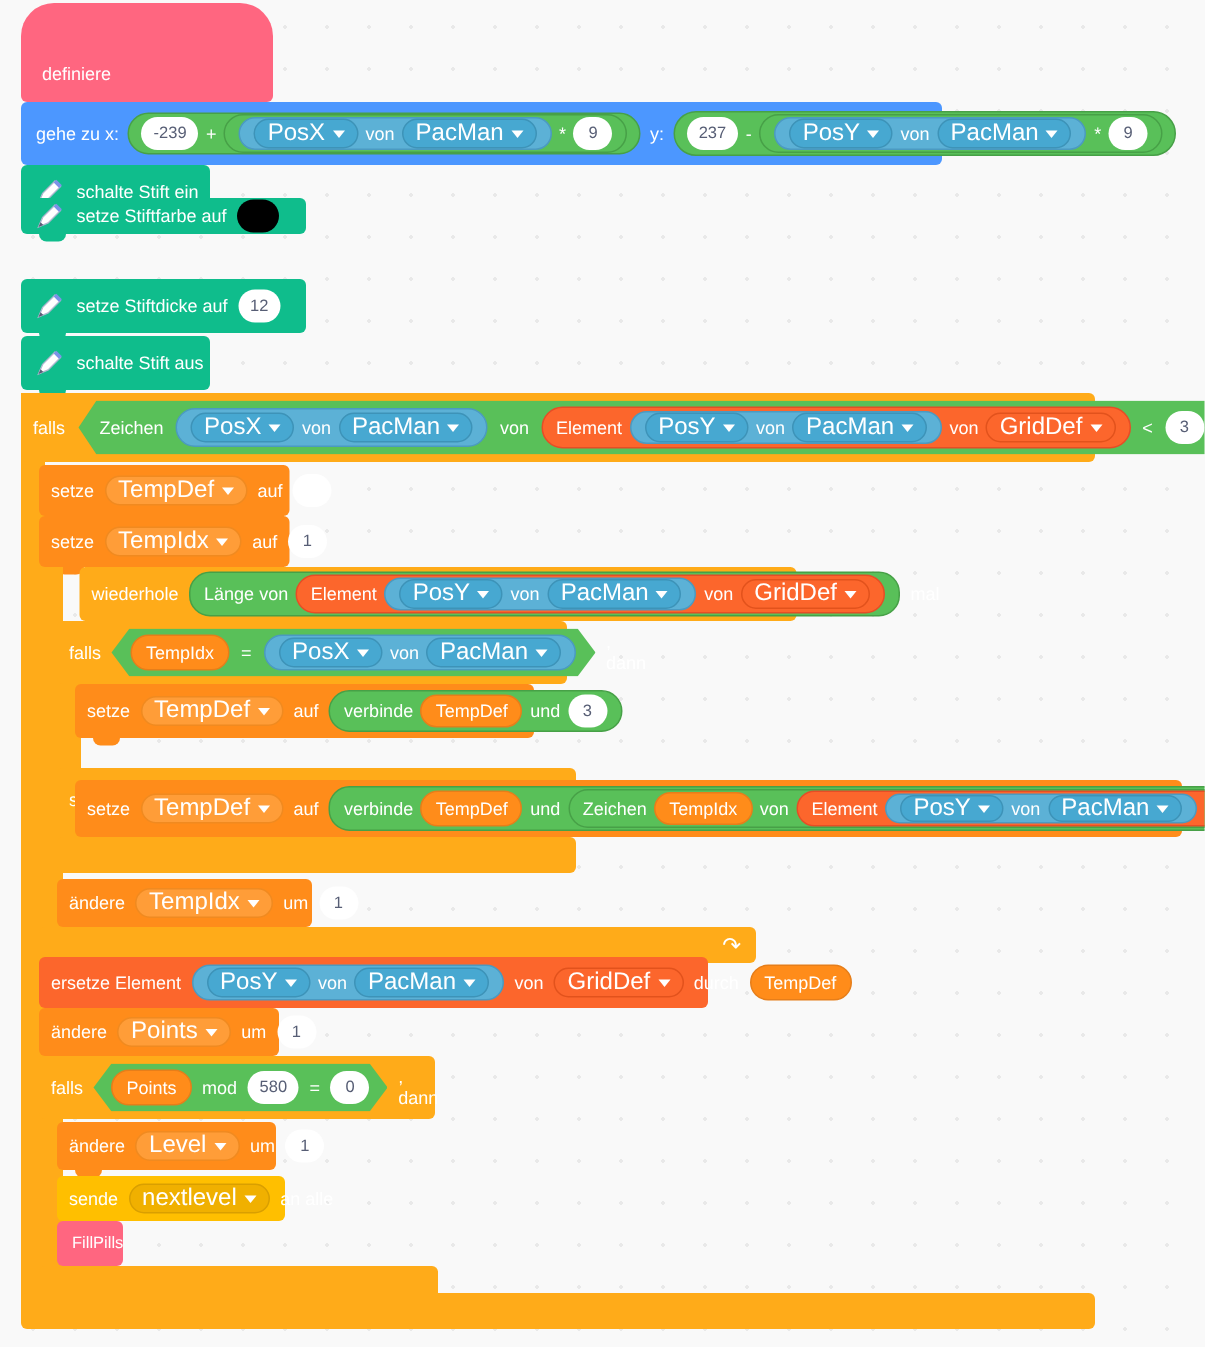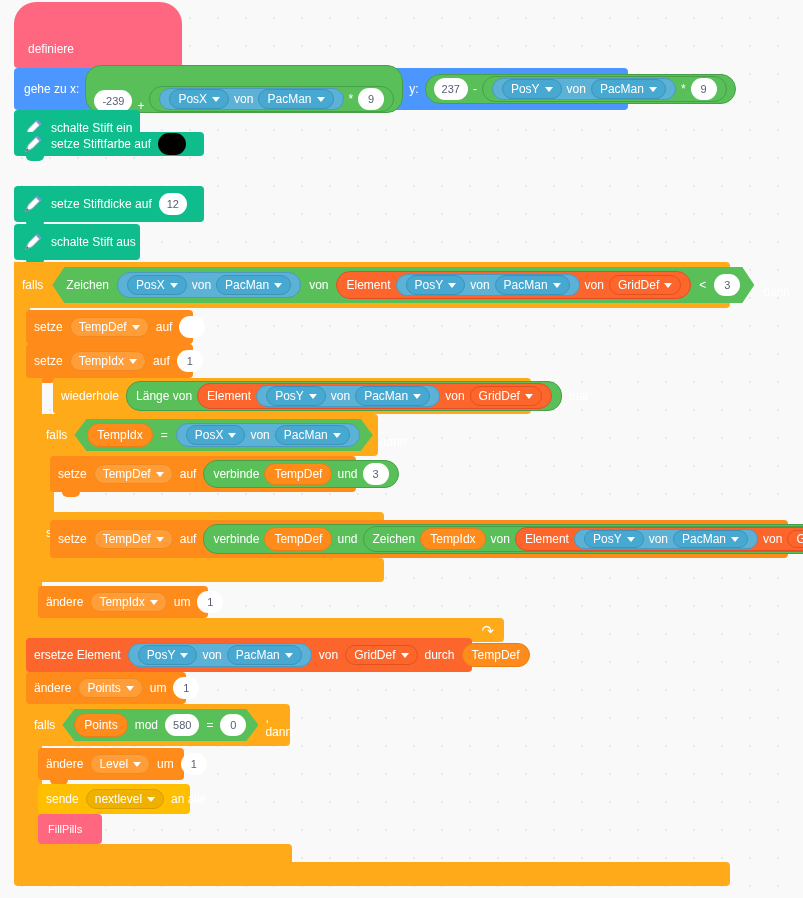--- a/index.html
+++ b/index.html
@@ -81,21 +81,21 @@
   .rep.sens  { background: #5cb1d6; border: 1px solid #4b9ac1; }
 
   
   .dd {
     display: inline-flex;
     align-items: center;
     gap: 5px;
     border-radius: 12px;
     padding: 0 8px;
     height: 20px;
-    font-size: 12px;
+    font-size: 16px;
     color: #fff;
     box-sizing: border-box;
   }
   .dd.d-sens   { background: #47a8d1; border: 1px solid #3d93b8; }
   .dd.d-varlt  { background: #ff9d38; border: 1px solid #f08a20; }
   .dd.d-list   { background: #fc662c; border: 1px solid #e2521c; }
   .dd.d-events { background: #f0b000; border: 1px solid #d99f00; }
   .caret {
     width: 0; height: 0;
     border-left: 4px solid transparent;
@@ -205,21 +205,21 @@
 <body>
 
 <div id="canvas">
 
   <div class="hat" style="left:14px; top:2px; width:168px; height:66px;">
     <span class="lbl">definiere</span>
   </div>
 
   <div class="blk c-motion notch-bot" style="left:14px; top:68px; width:614px; height:42px; padding:0 10px; gap:6px;">
     <span class="lbl">gehe zu x:</span>
-    <span class="rep op" style="height:48px;border-radius:16px;padding:0 8px;align-items:flex-end;">
+    <span class="rep op" style="height:28px;border-radius:16px;padding:0 8px;">
       <span class="num">-239</span>
       <span class="lbl">+</span>
       <span class="rep op" style="height:26px;">
         <span class="rep sens" style="height:22px;">
           <span class="dd d-sens">
             <span>PosX</span>
             <i class="caret"></i>
           </span>
           <span class="lbl">von</span>
           <span class="dd d-sens">
@@ -553,21 +553,21 @@
 
   <div class="blk c-events notch-bot" style="left:38px; top:784px; width:152px; height:30px;">
     <span class="lbl">sende</span>
     <span class="dd d-events">
       <span>nextlevel</span>
       <i class="caret"></i>
     </span>
     <span class="lbl">an alle</span>
   </div>
 
-  <div class="callblk notch-top notch-bot" style="left:38px; top:814px; width:64px; height:30px;">
+  <div class="callblk notch-top notch-bot" style="left:38px; top:814px; width:44px; height:30px;">
     <span class="lbl" style="font-size:11px;">FillPills</span>
   </div>
 
   <div class="cbar" style="left:26px; top:844px; width:266px; height:24px;"></div>
 
   <div class="cbar" style="left:14px; top:862px; width:716px; height:24px;"></div>
 
 </div>
 
 </body></html>

